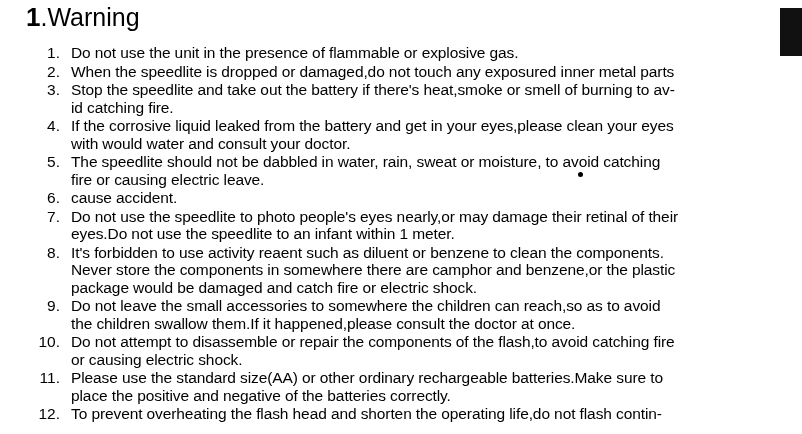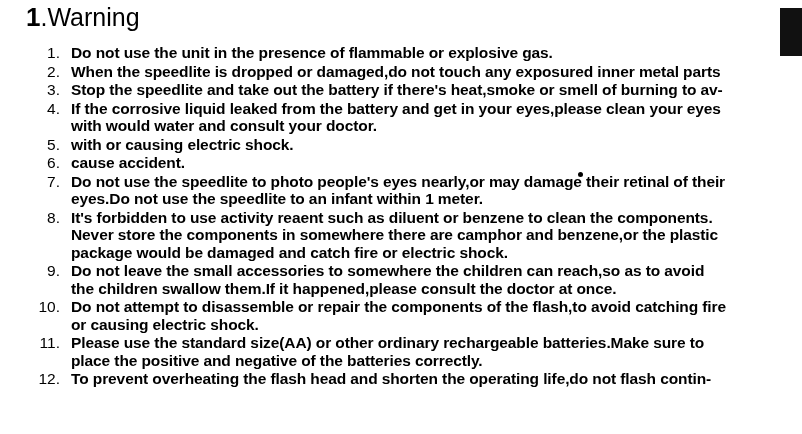--- a/index.html
+++ b/index.html
@@ -72,21 +72,21 @@
     line-height: 17.5px;
     padding-right: 0px;
     font-weight: 400;
   }
   .text {
     flex: 1;
     font-size: 15.5px;
     line-height: 17.5px;
     padding-left: 11px;
     letter-spacing: -0.1px;
-    font-weight: 700;
+    font-weight: 400;
   }
   .text .ln {
     display: block;
     white-space: nowrap;
   }
   .speck {
     position: absolute;
     left: 578px;
     top: 172px;
     width: 5px;
@@ -119,35 +119,37 @@
       <div class="marker">2.</div>
       <div class="text">
         <span class="ln">When the speedlite is dropped or damaged,do not touch any exposured inner metal parts</span>
       </div>
     </div>
 
     <div class="item">
       <div class="marker">3.</div>
       <div class="text">
         <span class="ln">Stop the speedlite and take out the battery if there's heat,smoke or smell of burning to av-</span>
+        <span class="ln">id catching fire.</span>
       </div>
     </div>
 
     <div class="item">
       <div class="marker">4.</div>
       <div class="text">
         <span class="ln">If the corrosive liquid leaked from the battery and get in your eyes,please clean your eyes</span>
         <span class="ln">with would water and consult your doctor.</span>
       </div>
     </div>
 
     <div class="item">
       <div class="marker">5.</div>
       <div class="text">
-        <span class="ln">with or causing electric shock.</span>
+        <span class="ln">The speedlite should not be dabbled in water, rain, sweat or moisture, to avoid catching</span>
+        <span class="ln">fire or causing electric leave.</span>
       </div>
     </div>
 
     <div class="item">
       <div class="marker">6.</div>
       <div class="text">
         <span class="ln">cause accident.</span>
       </div>
     </div>
 

